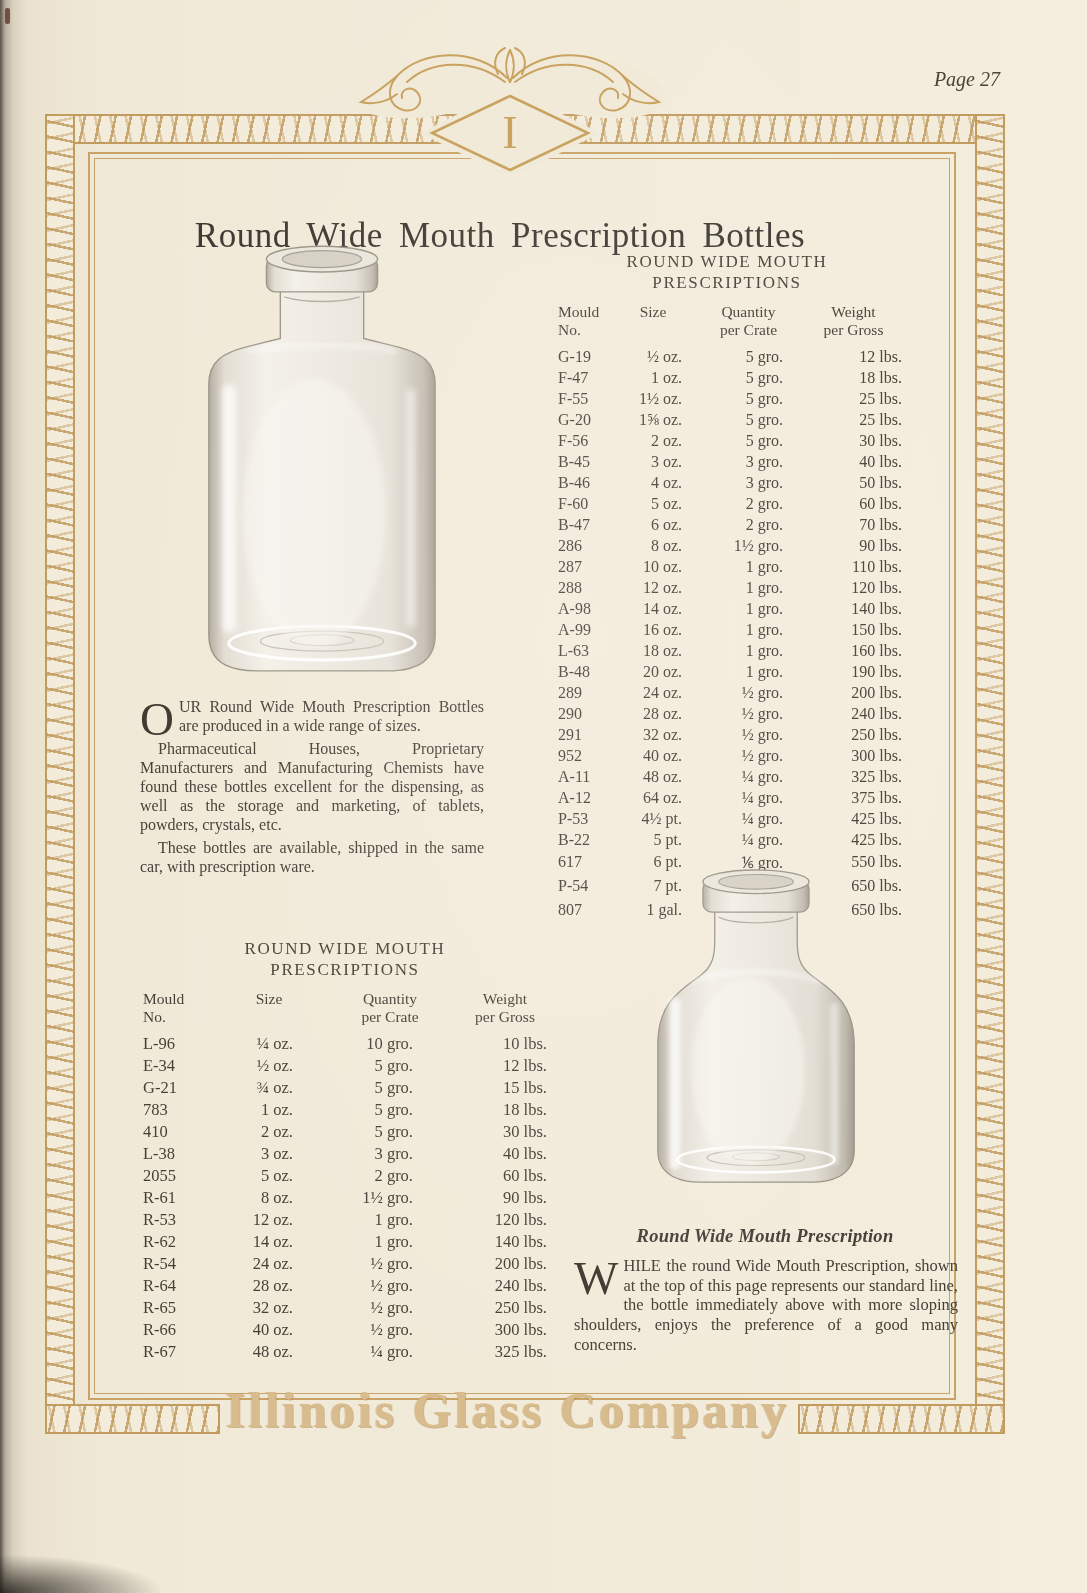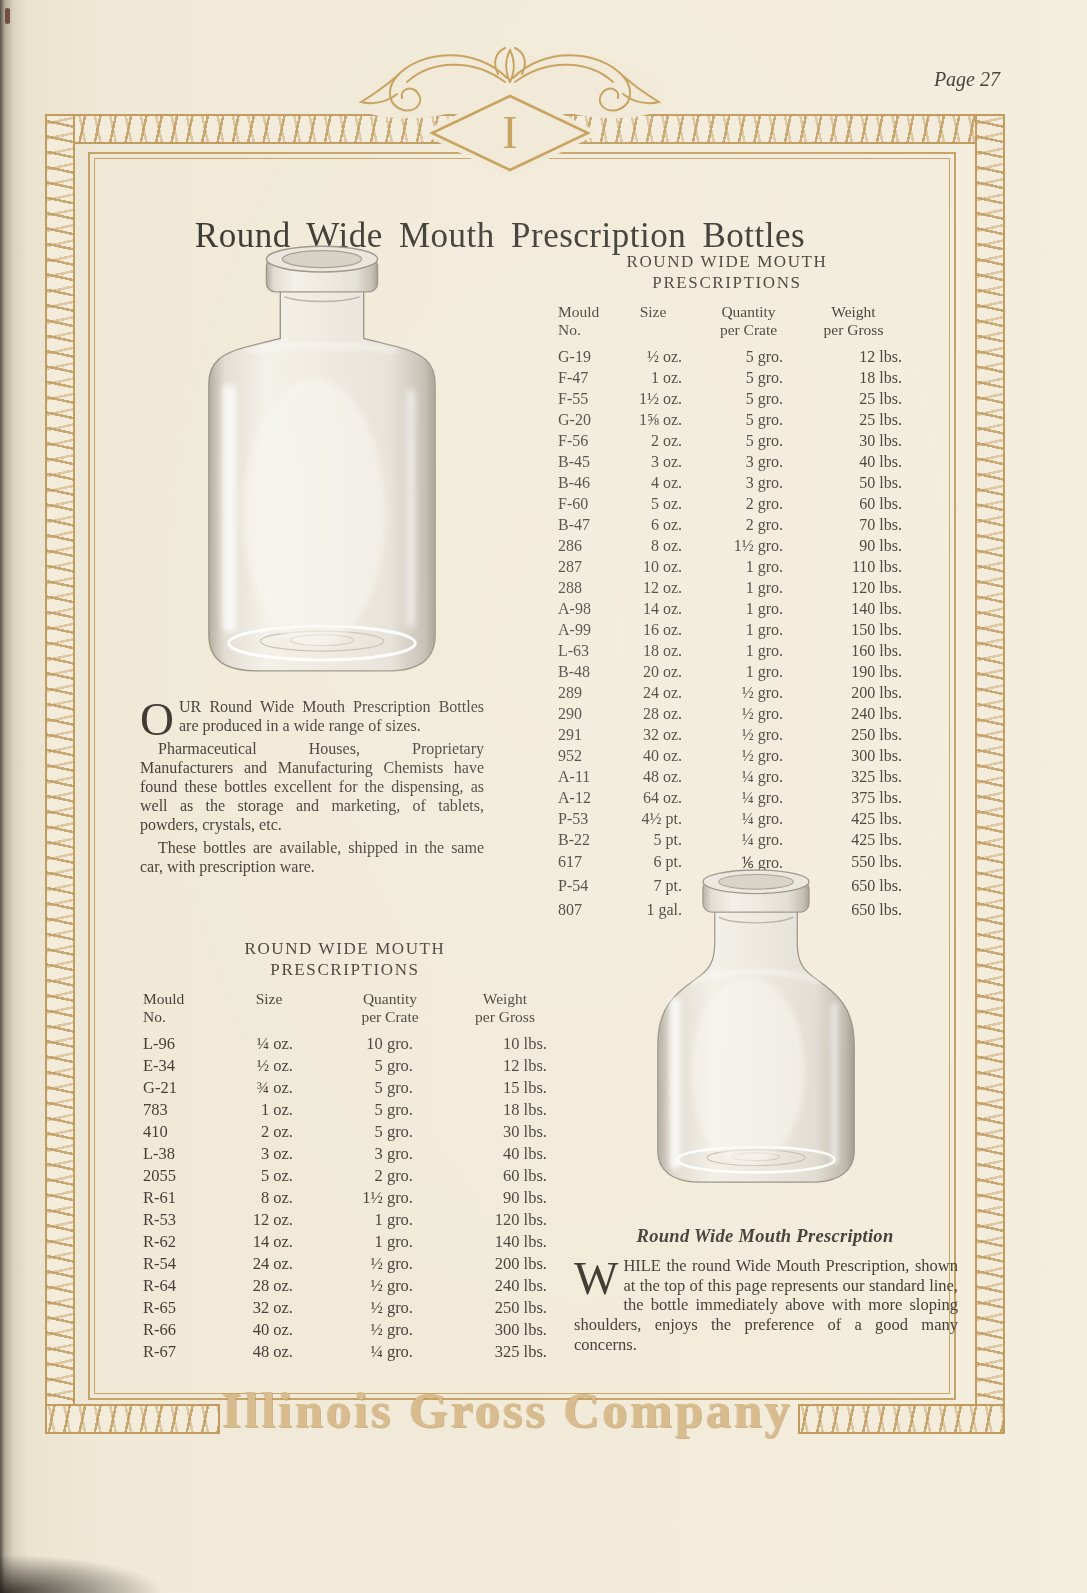--- a/index.html
+++ b/index.html
@@ -515,19 +515,19 @@
     <rect x="22" y="130" width="11" height="175" rx="5" fill="#ffffff" opacity=".75" filter="url(#b2)"></rect>
     <rect x="186" y="135" width="8" height="165" rx="4" fill="#ffffff" opacity=".5" filter="url(#b2)"></rect>
     <path d="M44,115 C70,100 150,100 176,115" fill="none" stroke="#ffffff" stroke-opacity=".75" stroke-width="2.6" filter="url(#b2)"></path>
   </svg>
 
   <div id="bottle-caption">Round Wide Mouth Prescription</div>
   <div class="copy" id="while-text">
     <p><span class="dropcap">W</span><span>HILE the round Wide Mouth Prescription, shown at the top of this page represents our standard line, the bottle immediately above with more sloping shoulders, enjoys the preference of a good many concerns.</span></p>
   </div>
 
-  <div id="footer-company">Illinois Gross Company</div>
+  <div id="footer-company">Illinois Glass Company</div>
 
   <div class="artifact" id="sheen"></div>
   <div class="artifact" id="edge-left"></div>
   <div class="artifact" id="edge-corner"></div>
   <div class="artifact" id="mark-topleft"></div>
 </div>
 
 </body></html>

